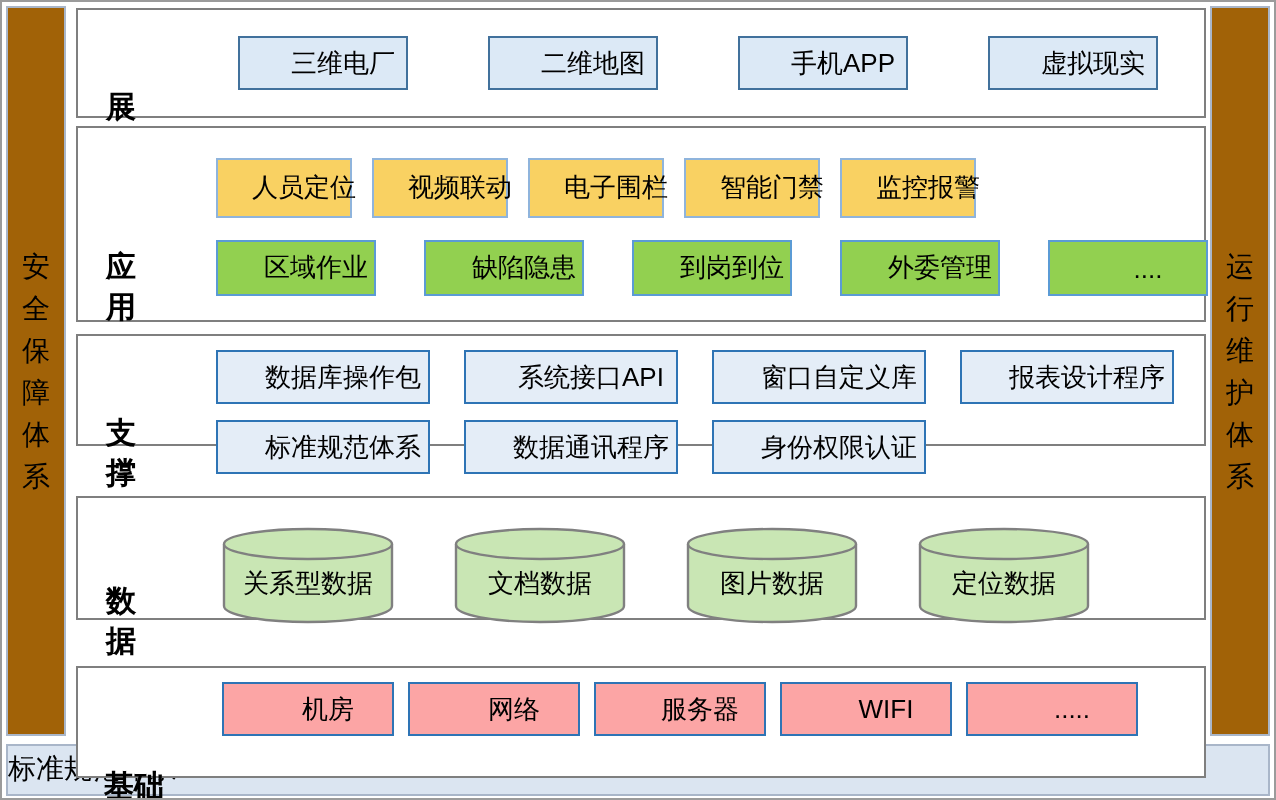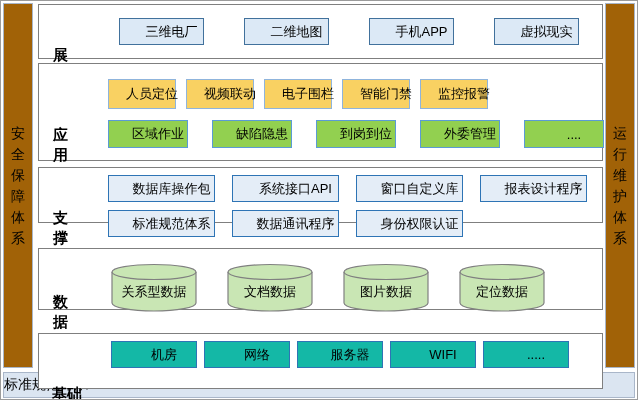--- a/index.html
+++ b/index.html
@@ -53,21 +53,21 @@
   #p4 .row {top:14px;left:72px;gap:30px}
   #p5 .row {top:7px; left:72px;gap:7px}
   .box{
     display:flex;align-items:center;justify-content:center;
     font-size:13px;box-sizing:border-box;white-space:nowrap;padding-left:20px;
   }
   .box.pres {width:85px;height:27px;background:#dce9f6;border:1px solid #41719c}
   .box.yellow{width:68px;height:30px;background:#f9d162;border:1px solid #8fb4dc}
   .box.green {width:80px;height:28px;background:#92d050;border:1px solid #5b9bd5}
   .box.sup  {width:107px;height:27px;background:#e4edf7;border:1px solid #2e74b5}
-  .box.infra{width:86px;height:27px;background:#14b8a6;border:1px solid #2e74b5}
+  .box.infra{width:86px;height:27px;background:#fca5a5;border:1px solid #2e74b5}
   
   .cyl{position:relative;width:86px;height:50px}
   .cyl svg{position:absolute;left:0;top:0;display:block}
   .cyl .cyl-label{
     position:absolute;left:0;right:0;top:20px;text-align:center;font-size:13px;
     white-space:nowrap;
   }
 </style>
 </head>
 <body>

